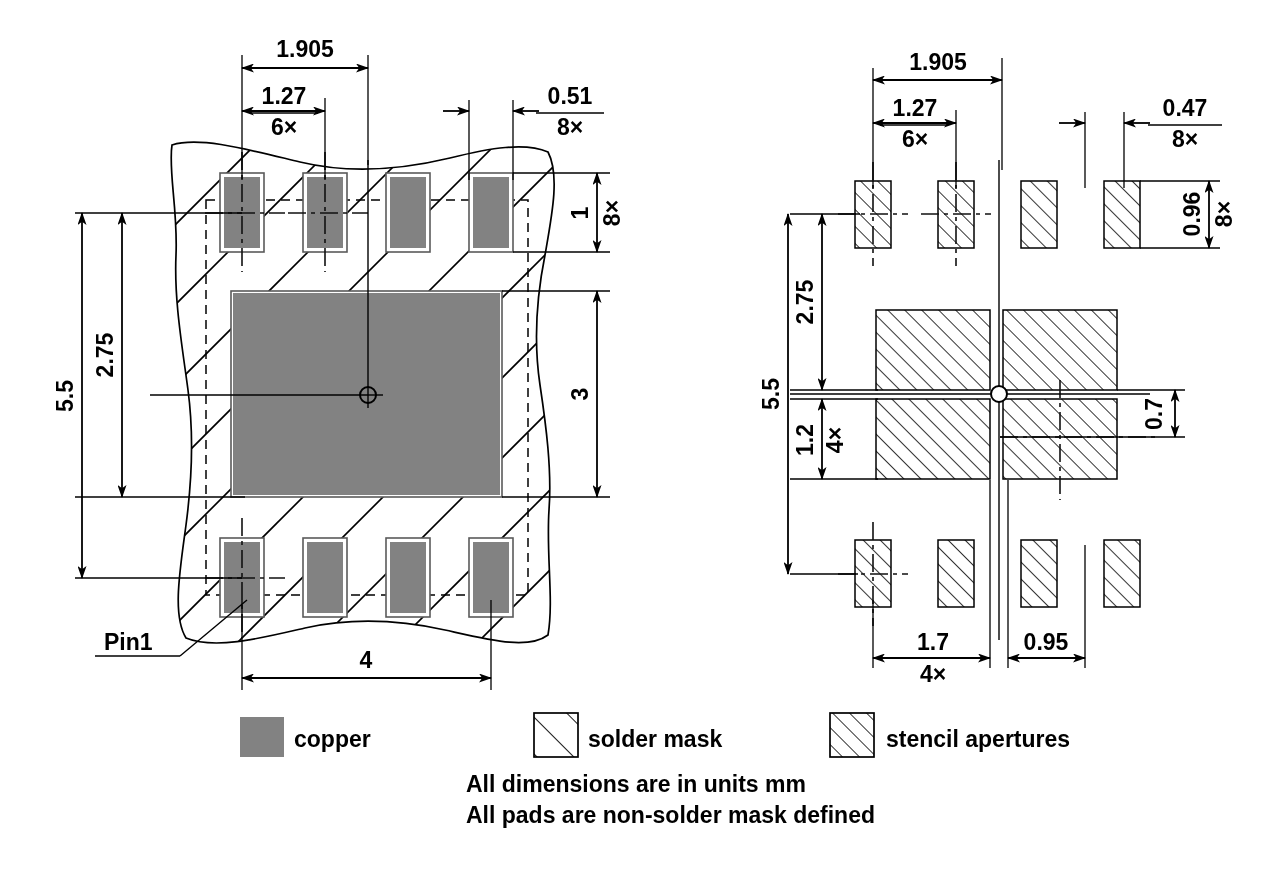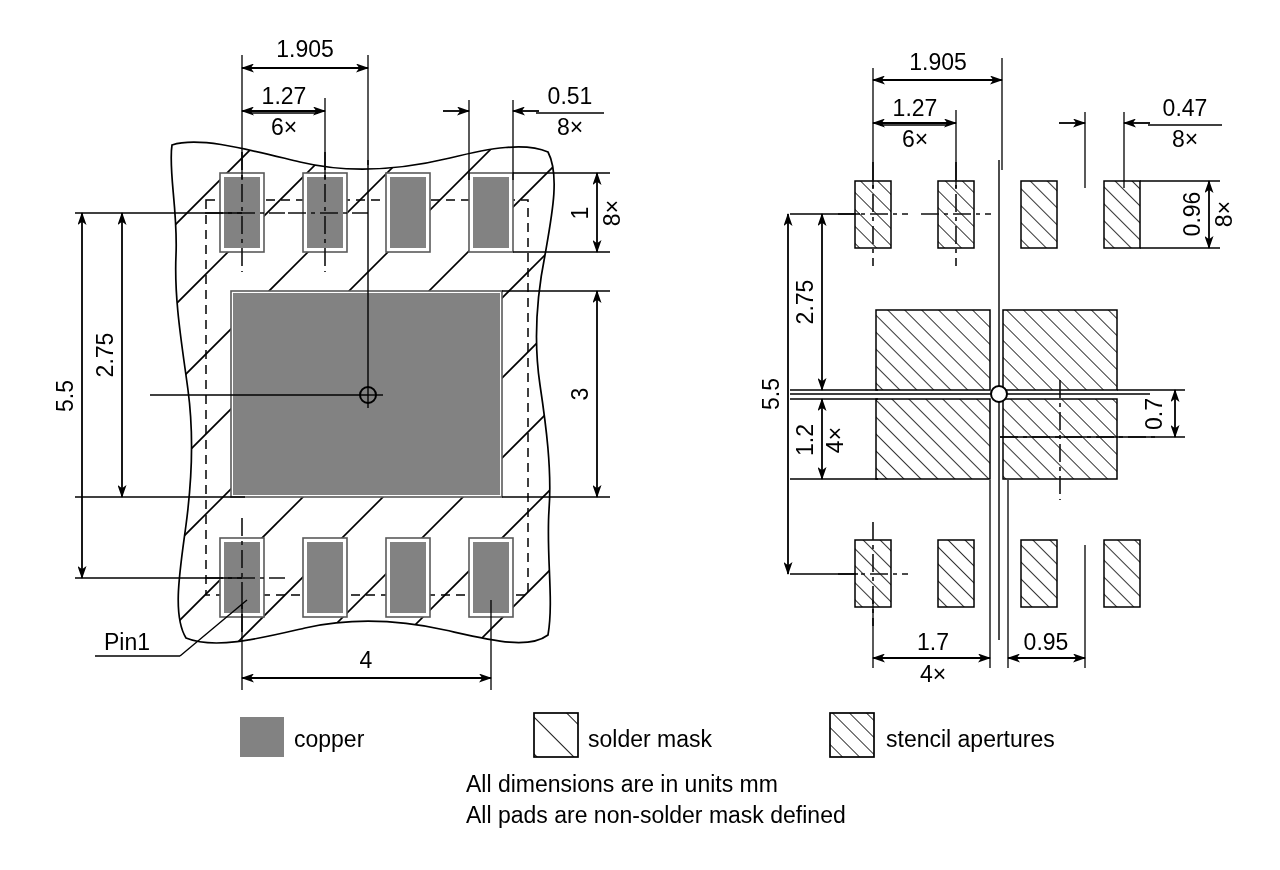--- a/index.html
+++ b/index.html
@@ -1,18 +1,18 @@
 <!DOCTYPE html>
 <html><head>
 <meta charset="utf-8">
 <style>
   html,body{margin:0;padding:0;background:#ffffff;}
   body{width:1280px;height:870px;overflow:hidden;
        font-family:"Liberation Sans","DejaVu Sans",sans-serif;}
-  #stage{position:relative;width:1204px;height:870px;}
+  #stage{position:relative;width:1204px;height:870px;font-weight:bold;}
   svg{display:block;}
   text{font-family:"Liberation Sans","DejaVu Sans",sans-serif;fill:#000;}
   .dim-txt{font-size:23px;}
   .legend-txt{font-size:23px;}
   .note-txt{font-size:23px;}
   .ln{stroke:#000;fill:none;}
   .thin{stroke-width:1.4;}
   .med{stroke-width:1.8;}
   .ext{stroke:#000;stroke-width:1.3;fill:none;}
   .dash{stroke:#000;stroke-width:1.5;fill:none;stroke-dasharray:9 6;}

